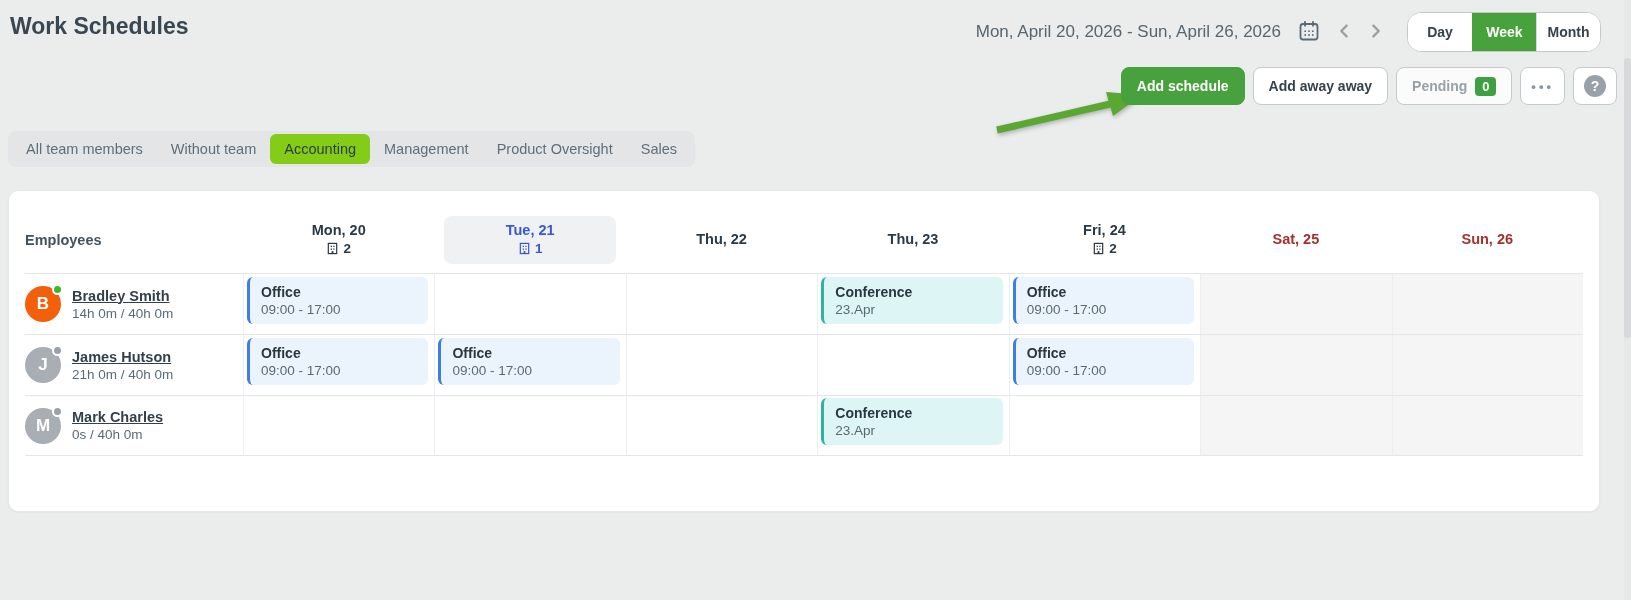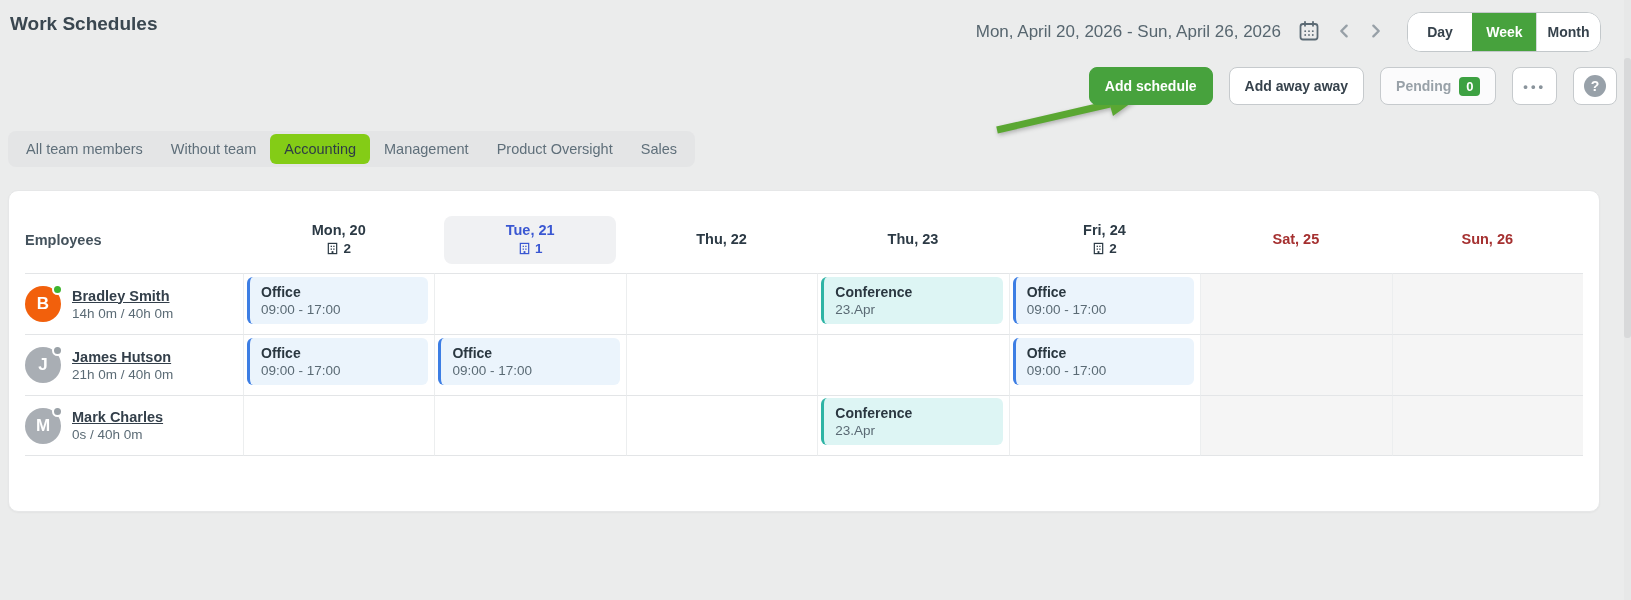--- a/index.html
+++ b/index.html
@@ -7,21 +7,21 @@
   body {
     background:#ebecec;
     font-family:"Liberation Sans", sans-serif;
     color:#36424c;
     position:relative;
   }
 
   
   .page-title {
     position:absolute; left:10px; top:13px;
-    font-size:19px; font-weight:700; color:#3a4750;
+    font-size:23px; font-weight:700; color:#3a4750;
   }
   .topbar-right {
     position:absolute; right:30px; top:12px;
     display:flex; align-items:center; gap:16px;
   }
   .date-range { font-size:17px; color:#57666f; cursor:pointer; }
   .icon-btn { background:none; border:none; cursor:pointer; display:flex; align-items:center; }
   .seg-group {
     display:flex; border:1px solid #c3c8cb; border-radius:14px;
     overflow:hidden; background:#fff; margin-left:8px;
@@ -29,21 +29,21 @@
   .seg {
     width:64px; height:38px; border:none; background:#fff; cursor:pointer;
     font-family:inherit; font-size:14px; font-weight:700; color:#36424c;
   }
   .seg + .seg { border-left:1px solid #d6dadc; }
   .seg.active { background:#47a23d; color:#fff; border-left-color:#47a23d; }
 
   
   .actionbar {
     position:absolute; right:14px; top:67px;
-    display:flex; align-items:flex-end; gap:16px;
+    display:flex; align-items:flex-end; gap:8px;
   }
   .btn {
     height:38px; border-radius:8px; border:1px solid #c6cacd; background:#fff;
     font-family:inherit; font-size:14px; font-weight:700; color:#36424c;
     padding:0 15px; cursor:pointer; display:flex; align-items:center; gap:8px;
   }
   .btn.primary { background:#47a23d; border-color:#47a23d; color:#fff; }
   .btn.pending { background:#fbfbfc; color:#98a1a8; }
   .badge {
     display:inline-block; min-width:21px; height:19px; line-height:19px;

